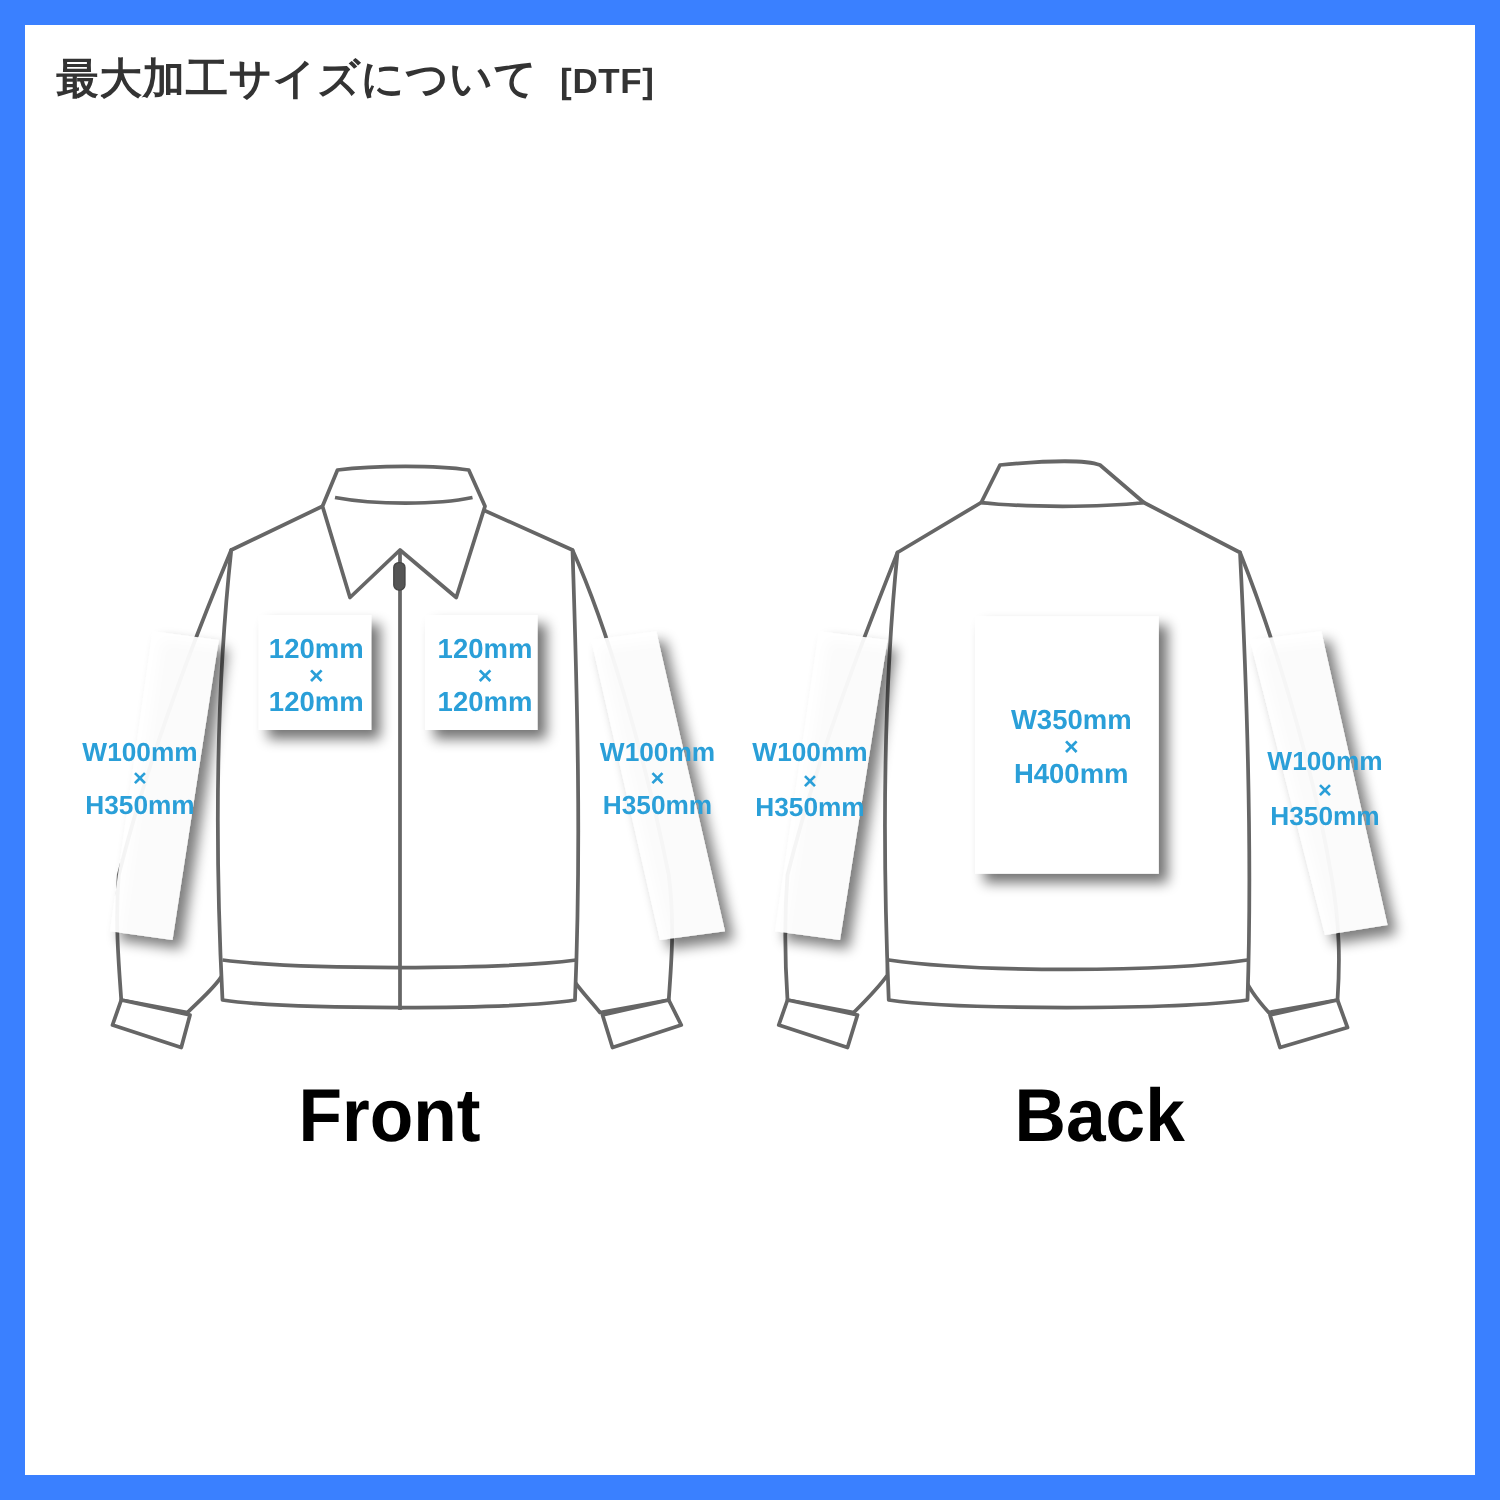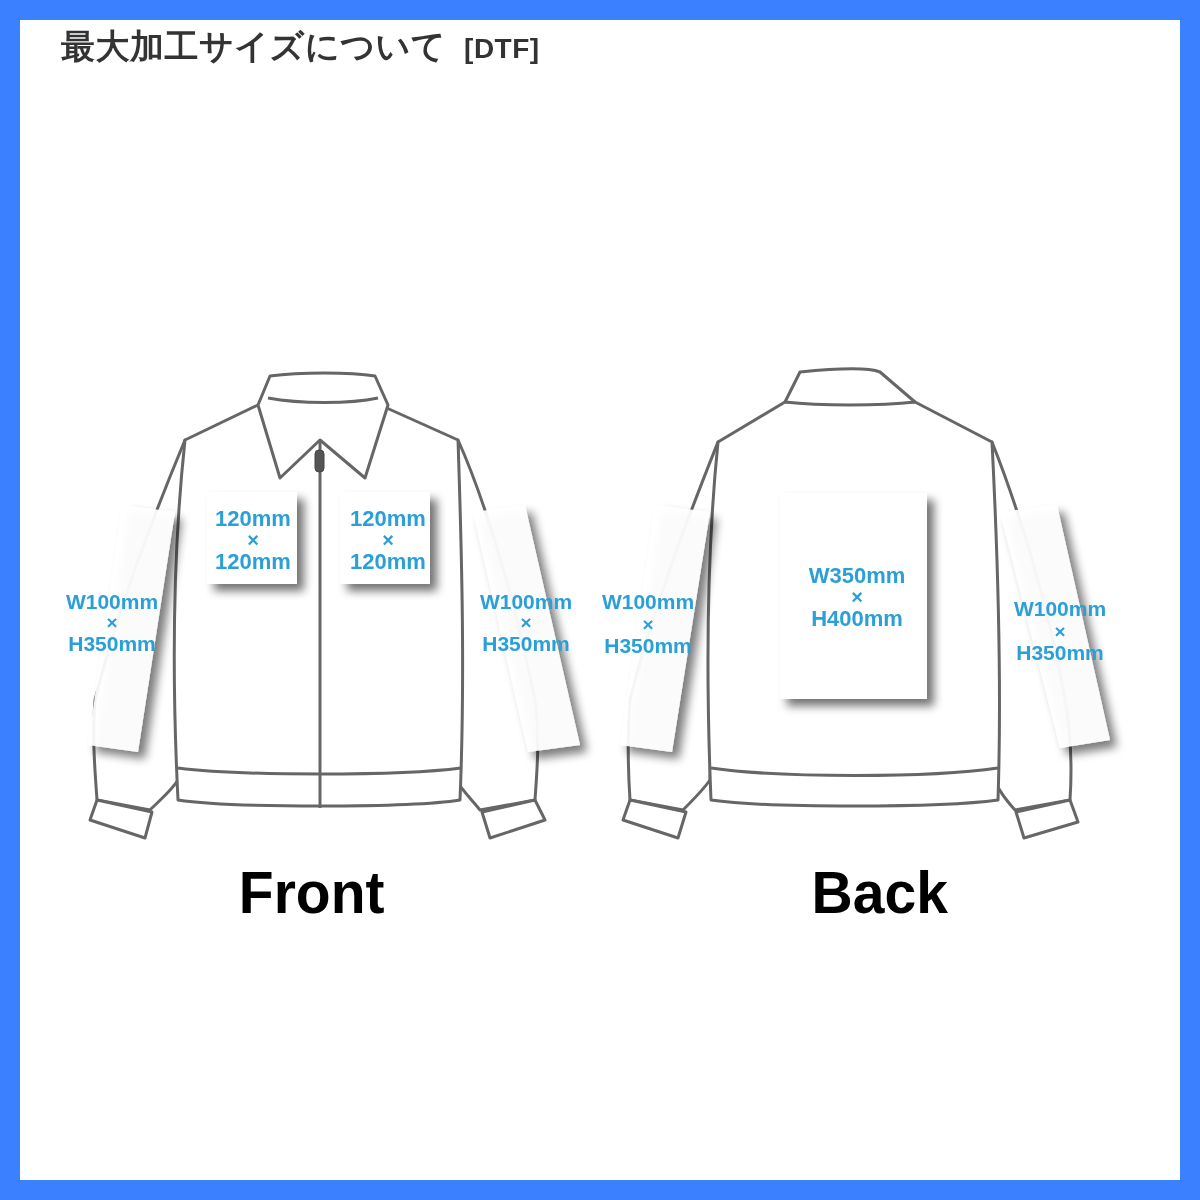--- a/index.html
+++ b/index.html
@@ -1,18 +1,18 @@
 <!DOCTYPE html>
 <html><head>
 <meta charset="utf-8">
 <style>
   html, body { margin:0; padding:0; }
   body { width:1200px; height:1200px; background:#3a80ff; position:relative; overflow:hidden; }
   .frame { position:absolute; left:20px; top:20px; width:1160px; height:1160px; background:#ffffff; }
-  .title { position:absolute; left:45px; top:24px; font-family:"Liberation Sans", sans-serif; font-weight:bold; color:#333333; font-size:34px; letter-spacing:0.5px; white-space:nowrap;margin-left:16px; }
+  .title { position:absolute; left:45px; top:40px; font-family:"Liberation Sans", sans-serif; font-weight:bold; color:#333333; font-size:34px; letter-spacing:0.5px; white-space:nowrap; }
   .title .tag { font-size:28px; margin-left:18px; }
   svg.art { position:absolute; left:0; top:0; }
   .lbl { font-family:"Liberation Sans", sans-serif; font-weight:bold; fill:#2a9fd8; text-anchor:middle; }
   .view-label { position:absolute; font-family:"Liberation Sans", sans-serif; font-weight:bold; color:#000; font-size:60px; transform:scaleX(0.95); }
 </style>
 </head>
 <body>
 
 <div class="frame"></div>
 

